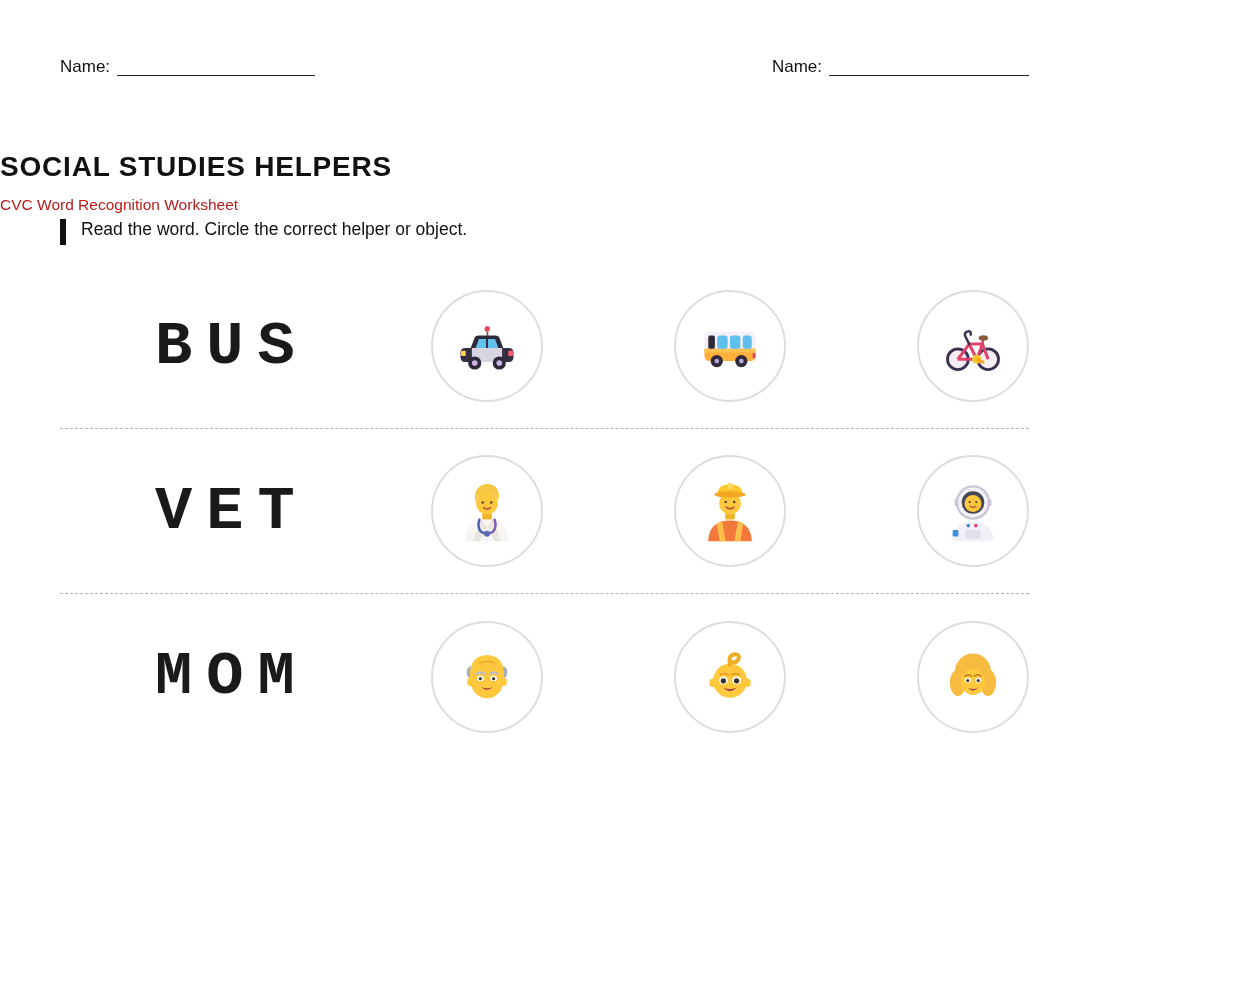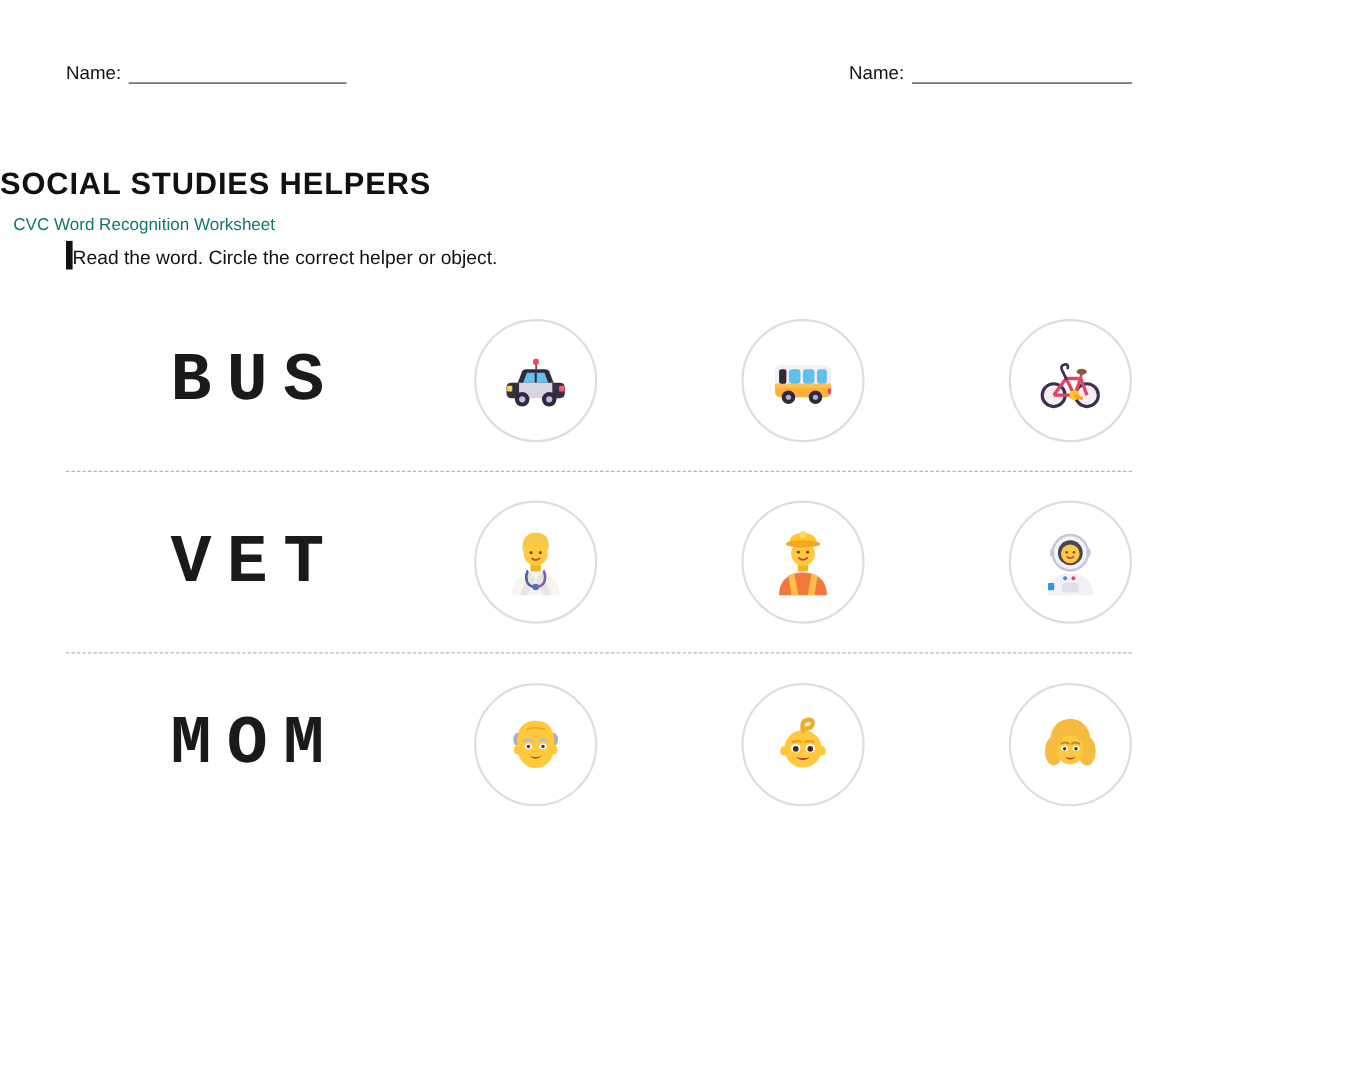--- a/index.html
+++ b/index.html
@@ -17,25 +17,25 @@
     display:flex; justify-content:space-between; align-items:flex-end;
   }
   .field { display:flex; align-items:flex-end; gap:7px; }
   .field-label { font-size:17px; color:#111; line-height:1; padding-bottom:1px; }
   .field-line { display:inline-block; border-bottom:1.6px solid #222; height:14px; }
   .name-line { width:198px; }
   .date-line { width:200px; }
 
   .title-block { position:absolute; top:104px; left:0; width:100%; text-align:left;margin-top:47px; }
   .title { font-size:28px; font-weight:bold; letter-spacing:0.8px; color:#111; }
-  .subtitle { margin-top:13px; font-size:15.5px; color:#0f766e;padding-left:12px; }
+  .subtitle { margin-top:13px; font-size:15.5px; color:#b91c1c; }
 
   .instruction {
     position:absolute; top:219px; left:60px;
-    display:flex; align-items:flex-end; 
+    display:flex; align-items:flex-start; gap:15px;
   }
   .instruction-bar { width:6px; height:26px; background:#111; }
   .instruction-text { font-size:17.5px; color:#111; }
 
   .rows { position:absolute; top:264px; left:60px; right:61px; }
   .row {
     height:165px;
     display:flex; align-items:center;
   }
   .row:not(:last-child) { border-bottom:1px dashed #b3b3b3; }

